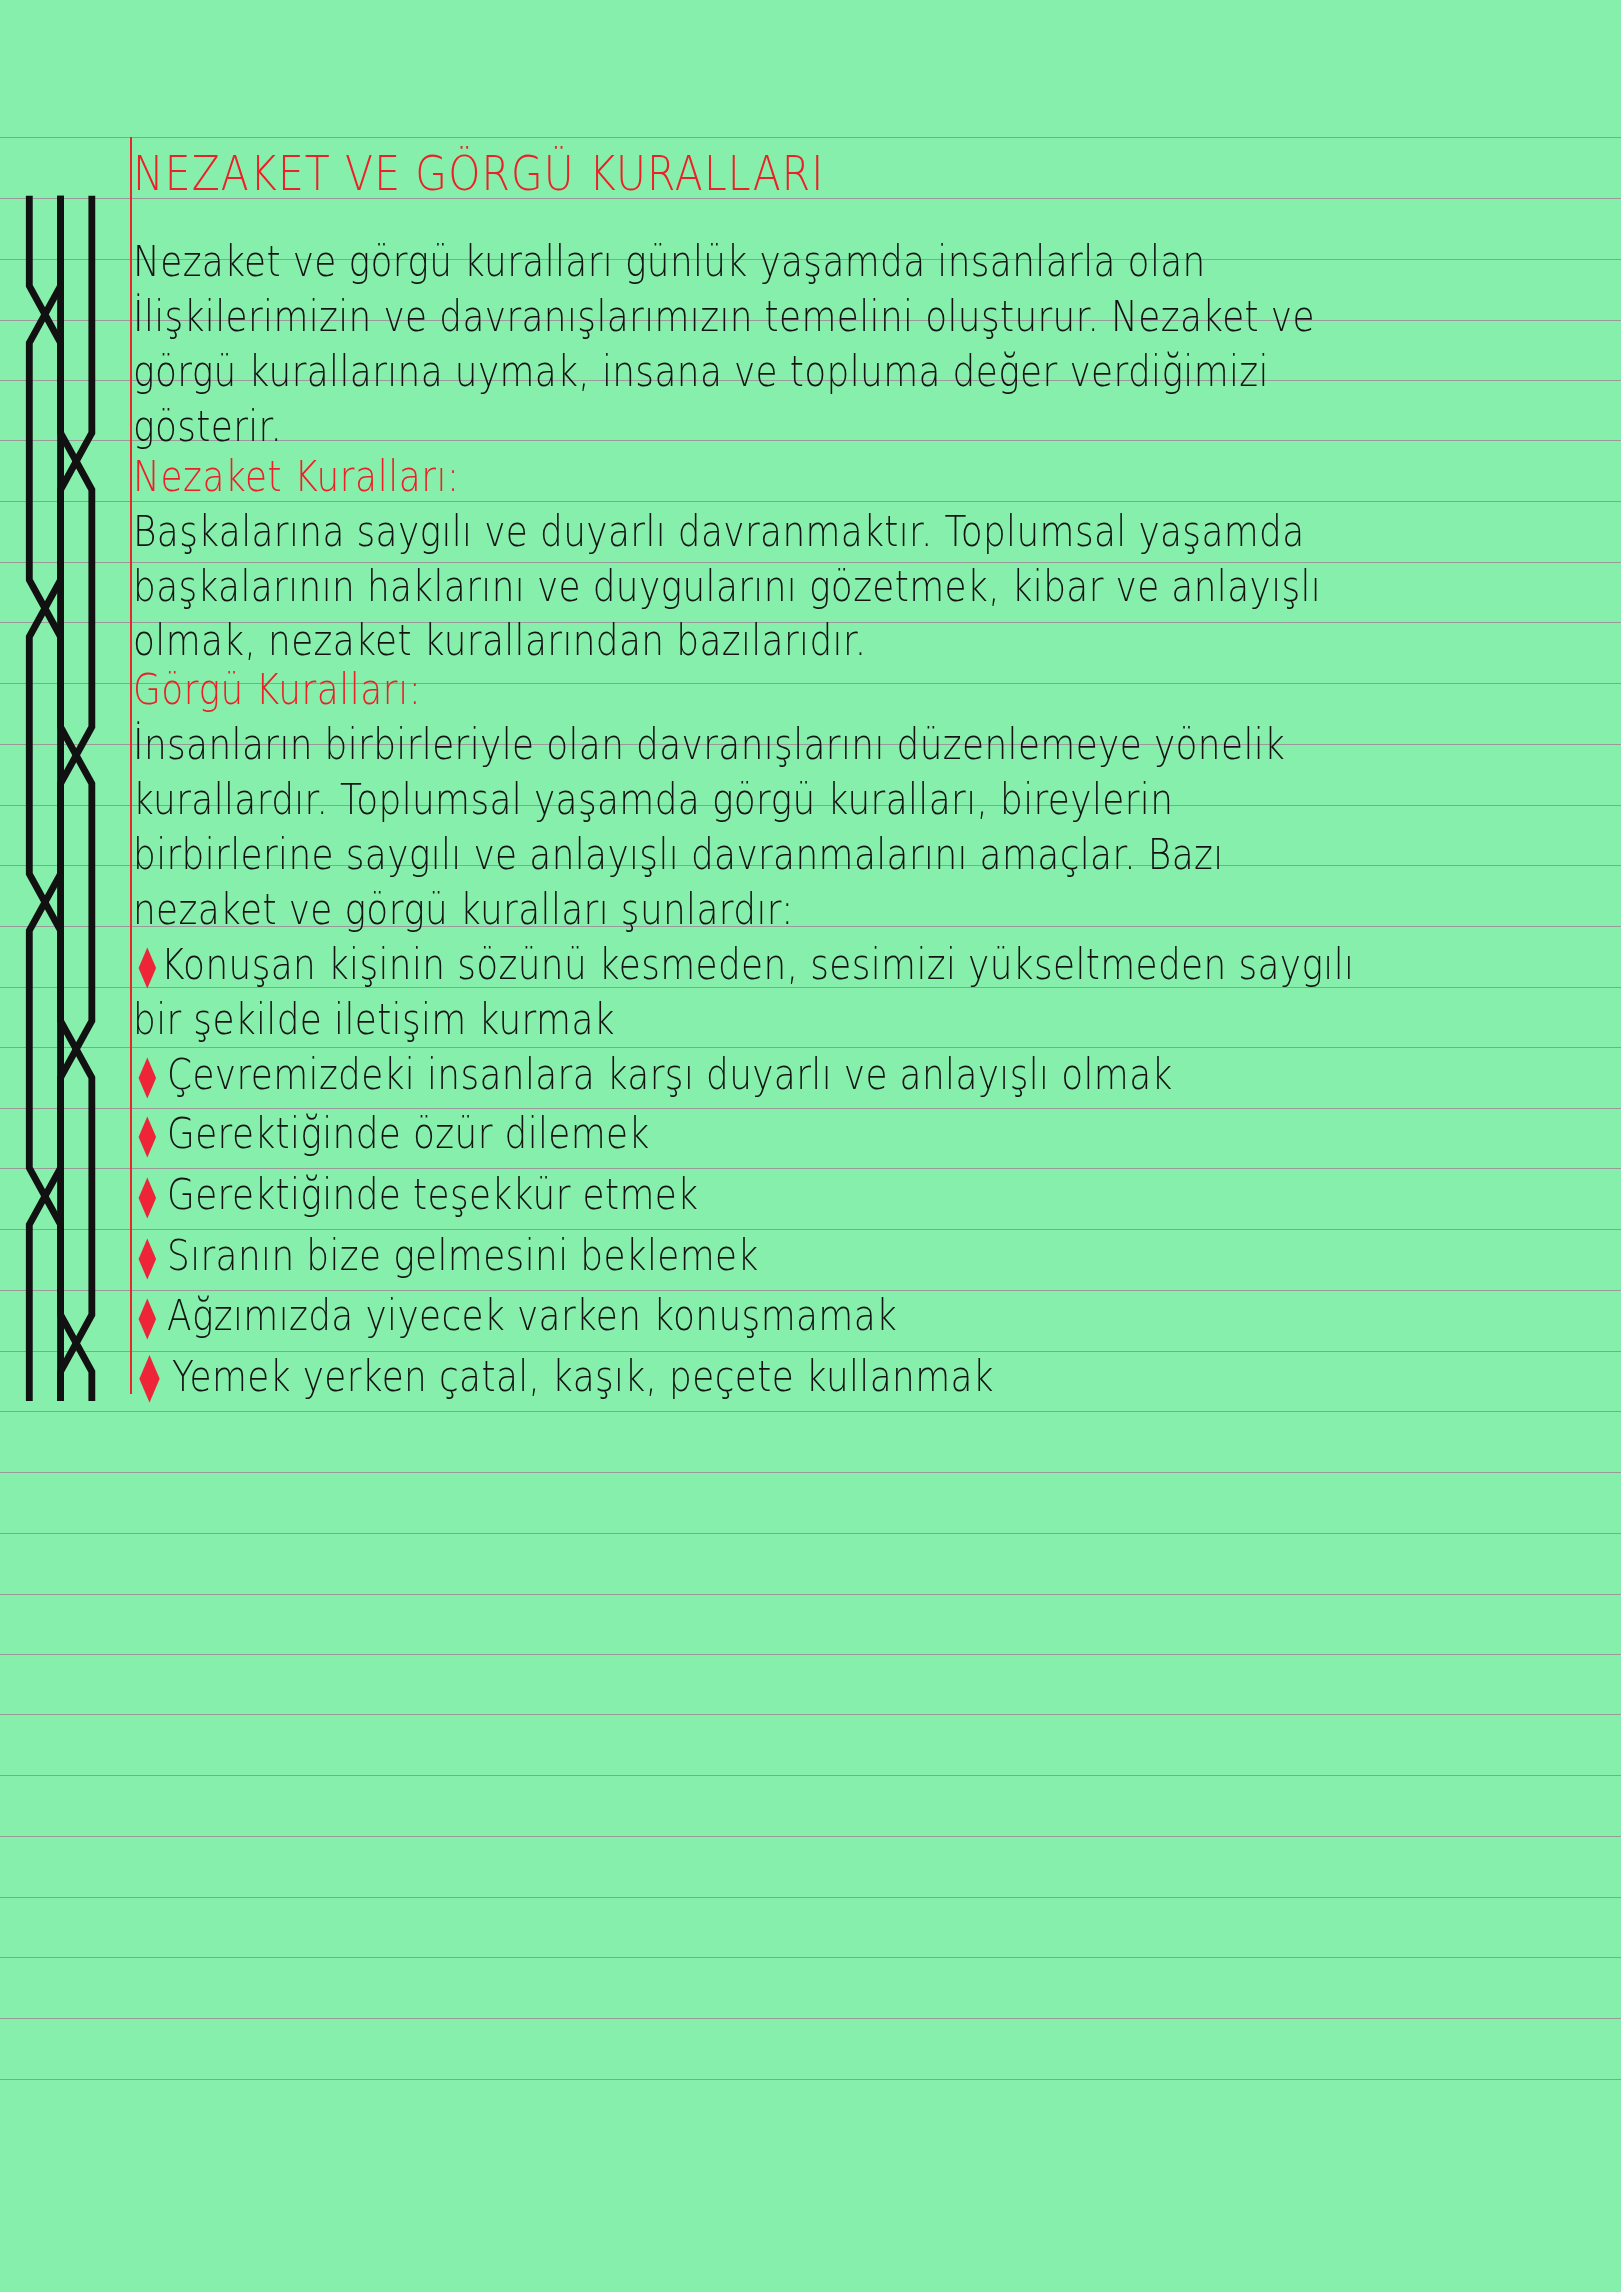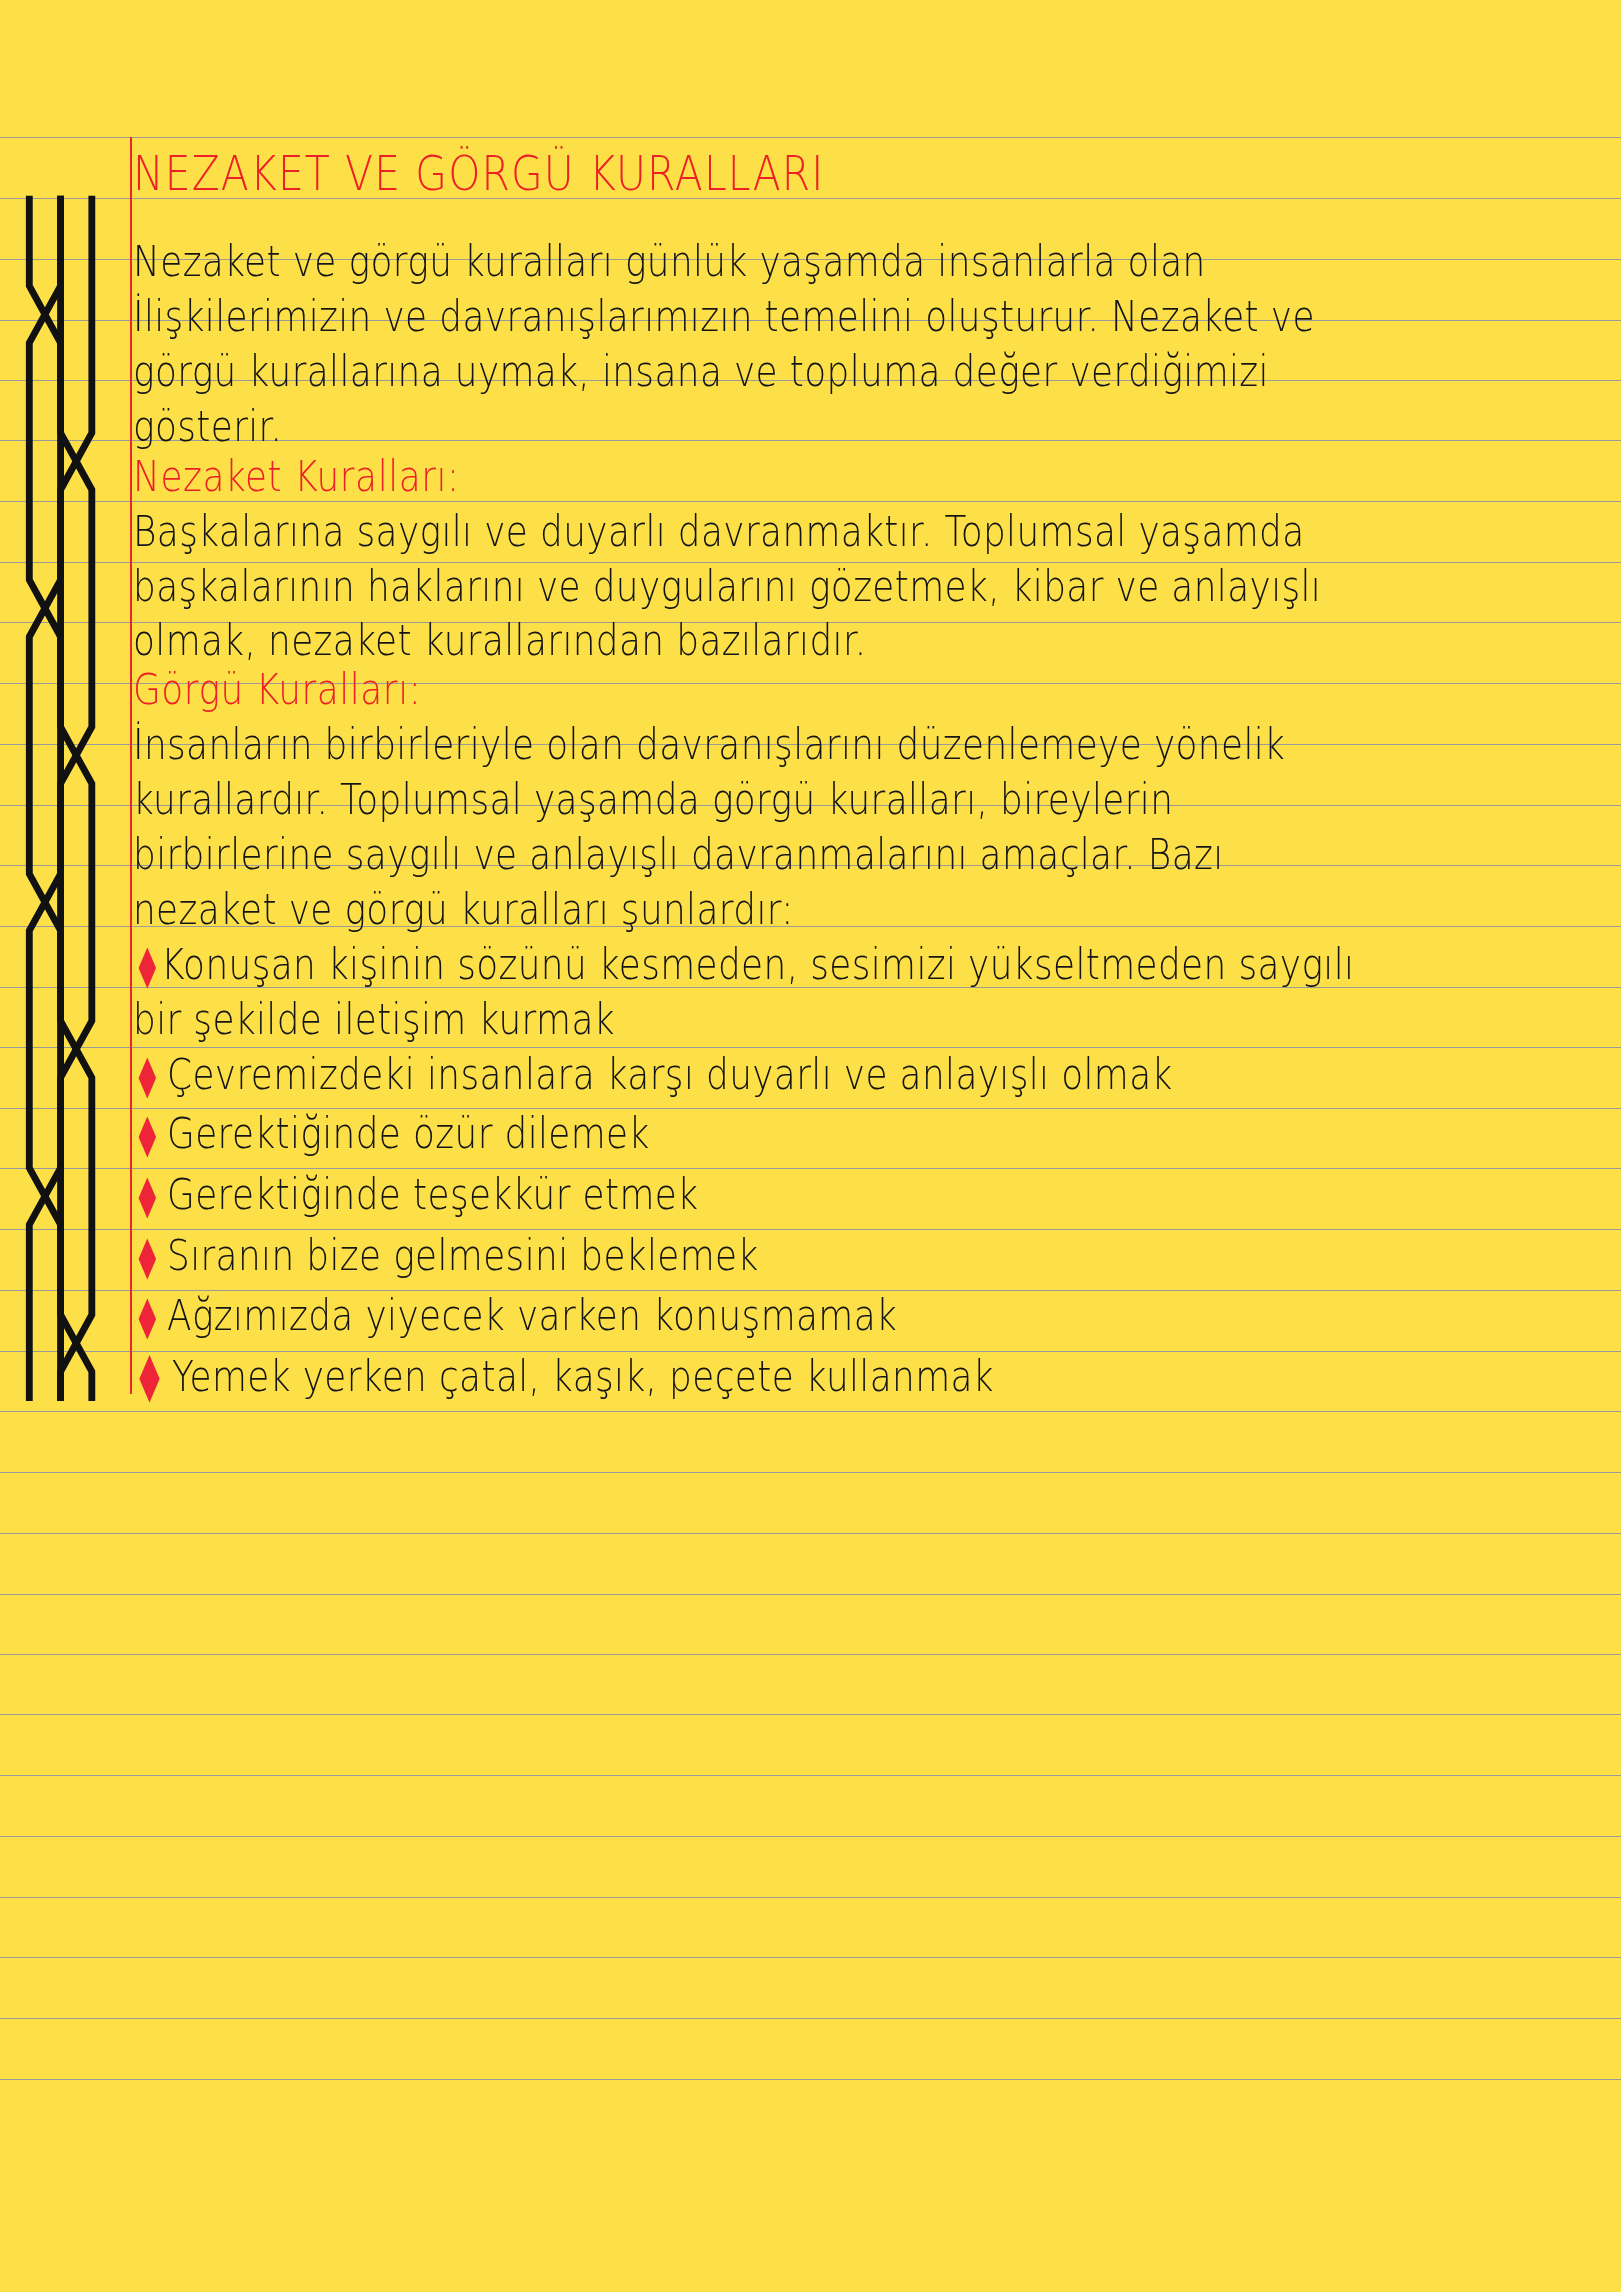--- a/index.html
+++ b/index.html
@@ -12,21 +12,21 @@
     height: 2293px;
     position: relative;
     overflow: hidden;
     font-family: "Liberation Sans", sans-serif;
   }
 
   
   #sheet {
     position: absolute;
     inset: 0;
-    background: #fde047;
+    background: #86efac;
   }
 
   
   #rules {
     position: absolute;
     left: 0;
     top: 0;
     width: 1621px;
     height: 2293px;
     pointer-events: none;

